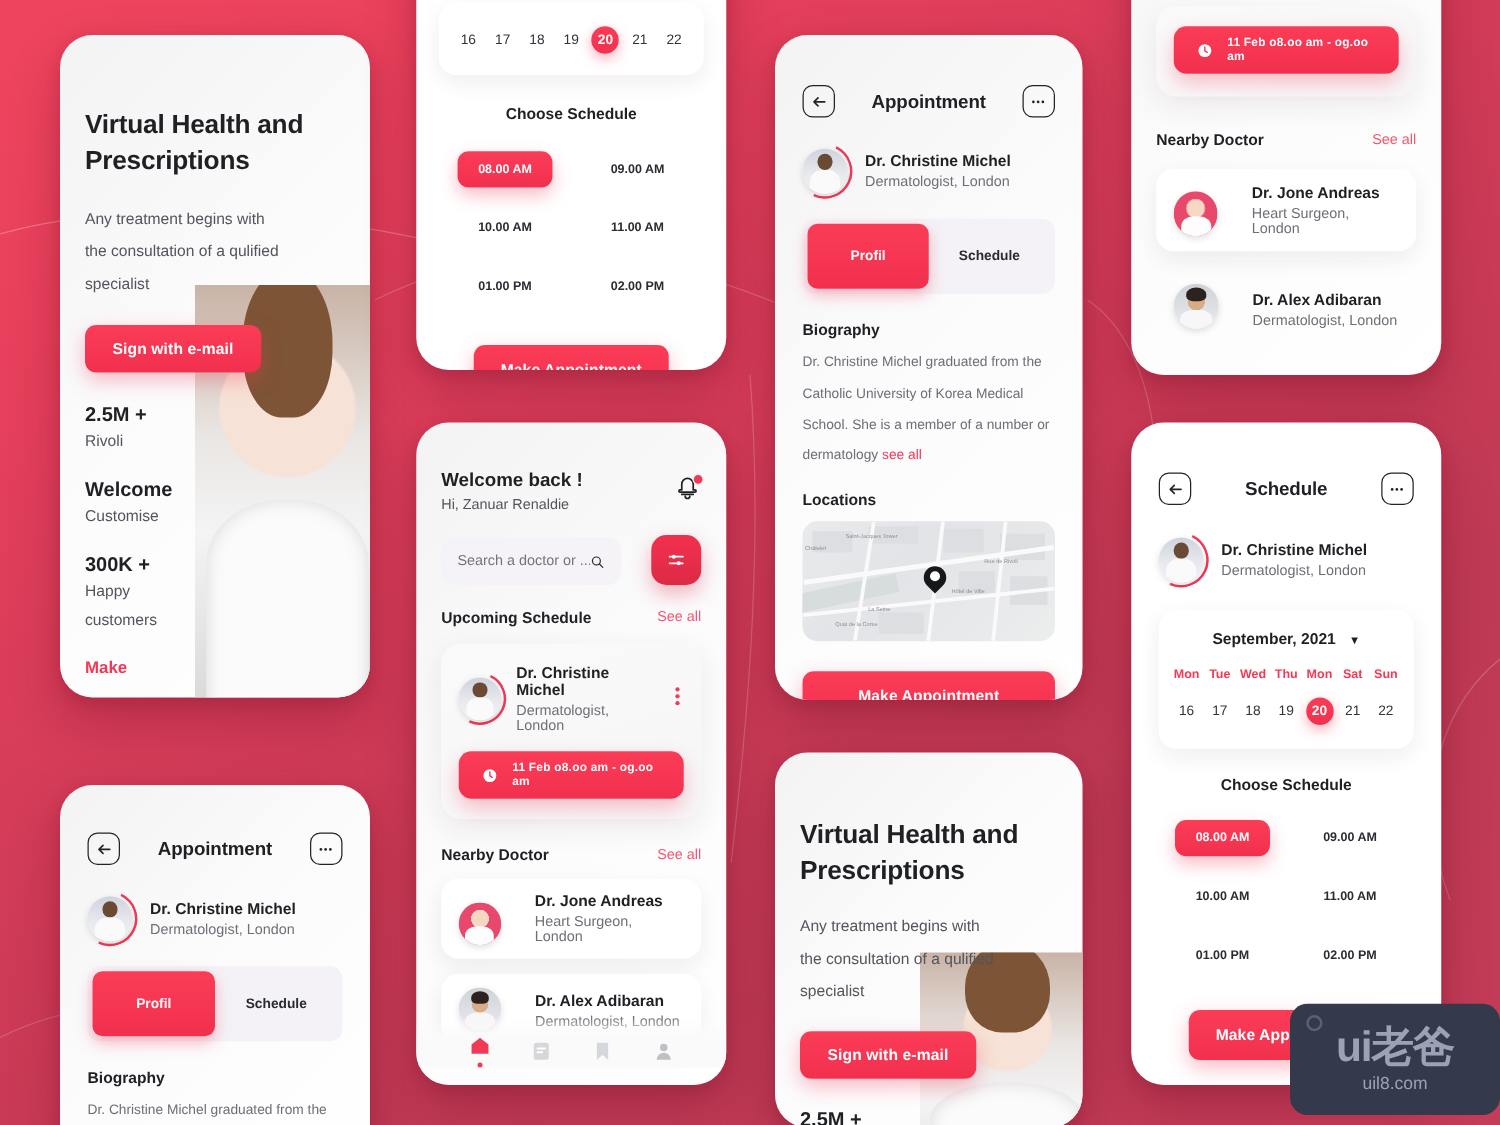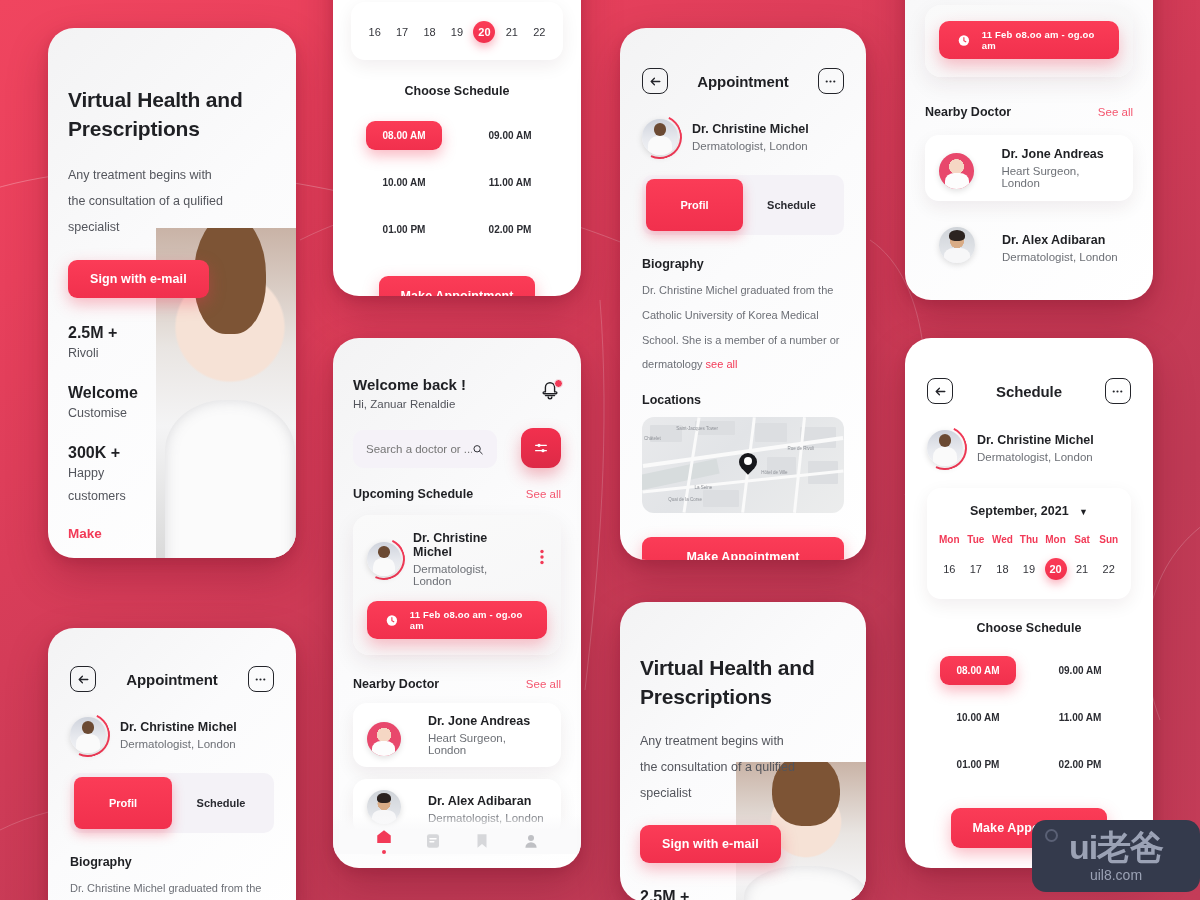--- a/index.html
+++ b/index.html
@@ -169,21 +169,21 @@
   .time-pill .t { font-size: 9.5px; color:#fff; font-weight:600; letter-spacing:.2px; }
   .nb-card { background:#fff; border-radius: 14px; box-shadow: 0 7px 18px rgba(60,20,35,.07);
     display:flex; align-items:flex-end; gap: 27px; }
 
   .bottom-nav { display:flex; align-items:center; justify-content:space-around; }
   .nav-i { cursor:pointer; display:flex; flex-direction:column; align-items:center; gap:4px; }
   .nav-dot { width:4px; height:4px; border-radius:50%; background:#f23a57; }
 
   
   .wm {
-    position:absolute; right:0px; bottom:8px; width:168px; height:72px;
+    position:absolute; right:0px; bottom:8px; width:168px; height:89px;
     background:#343a4c; border-radius:14px;
     display:flex; flex-direction:column; align-items:center; justify-content:center;
   }
   .wm-ring { position:absolute; left:13px; top:9px; width:13px; height:13px;
     border-radius:50%; border:2px solid #5a6075; }
   .wm-main { font-size: 34px; font-weight:700; color:#9ba2b5; letter-spacing:-1px; line-height:1; }
   .wm-sub { font-size: 14px; color:#9ba2b5; margin-top:3px; }
 </style>
 </head>
 <body>

